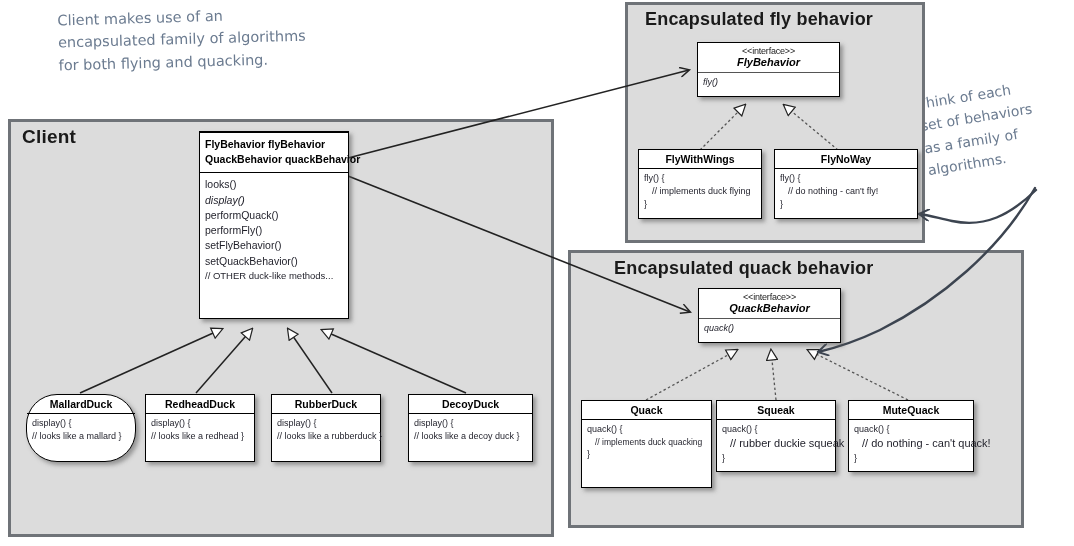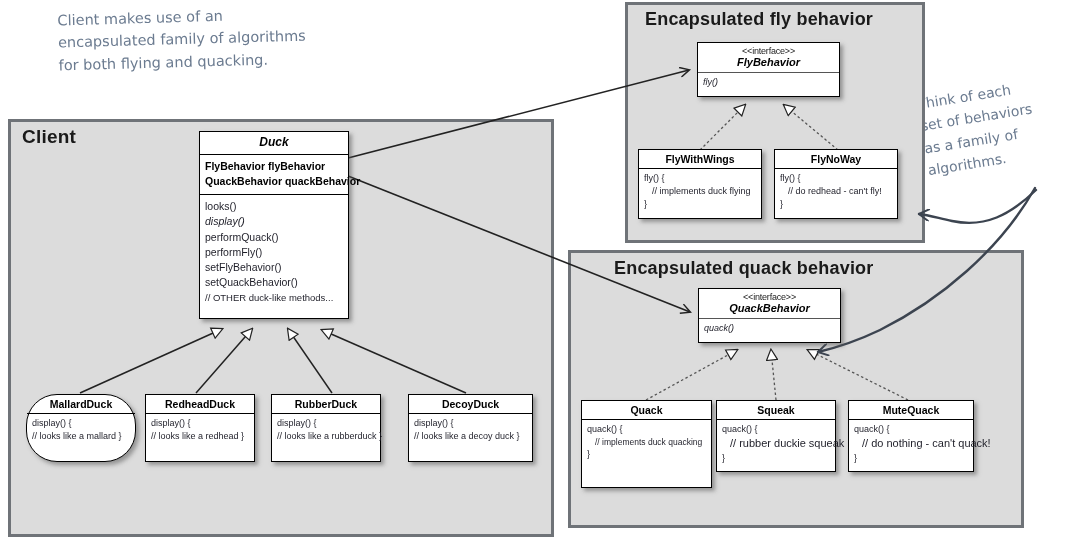--- a/index.html
+++ b/index.html
@@ -120,21 +120,20 @@
     <g>
       <path d="M1036,190 C1010,215 985,228 952,221 C938,218 928,215 919,214" fill="none" stroke="#3c4450" stroke-width="2.4" stroke-linecap="round" marker-end="url(#handArrow)"></path>
     </g>
 
     <g>
       <path d="M1035,188 C1000,250 940,300 880,330 C855,342 835,348 818,352" fill="none" stroke="#3c4450" stroke-width="2.4" stroke-linecap="round" marker-end="url(#handArrow)"></path>
     </g>
   </svg>
 
   <div class="cbox" style="left:199px;top:131px;width:150px;height:188px;font-size:10.5px;">
-    <div class="hdr" style="font-style:italic;font-size:12px;padding:4px 0 4px 0;">Duck</div>
     <div class="sep"></div>
     <div class="sect" style="padding-top:4px;padding-bottom:5px;">
       <div class="row bold">FlyBehavior flyBehavior</div>
       <div class="row bold">QuackBehavior quackBehavior</div>
     </div>
     <div class="sep"></div>
     <div class="sect" style="padding-top:4px;">
       <div class="row">looks()</div>
       <div class="row ital">display()</div>
       <div class="row">performQuack()</div>
@@ -195,26 +194,26 @@
   <div class="cbox" style="left:638px;top:149px;width:124px;height:70px;font-size:9px;">
     <div class="hdr" style="font-size:10.5px;padding:3px 0;">FlyWithWings</div>
     <div class="sep"></div>
     <div class="sect">
       <div class="row">fly() {</div>
       <div class="row ind">// implements duck flying</div>
       <div class="row">}</div>
     </div>
   </div>
 
-  <div class="cbox" style="left:774px;top:149px;width:124px;height:70px;font-size:9px;">
+  <div class="cbox" style="left:774px;top:149px;width:144px;height:70px;font-size:9px;">
     <div class="hdr" style="font-size:10.5px;padding:3px 0;">FlyNoWay</div>
     <div class="sep"></div>
     <div class="sect">
       <div class="row">fly() {</div>
-      <div class="row ind">// do redhead - can't fly!</div>
+      <div class="row ind">// do nothing - can't fly!</div>
       <div class="row">}</div>
     </div>
   </div>
 
   <div class="cbox" style="left:698px;top:288px;width:143px;height:55px;font-size:9px;">
     <div class="hdr iface" style="padding:3px 0 3px 0;">
       <span class="stereo">&lt;&lt;interface&gt;&gt;</span>
       <span class="iname">QuackBehavior</span>
     </div>
     <div class="sep thin"></div>

